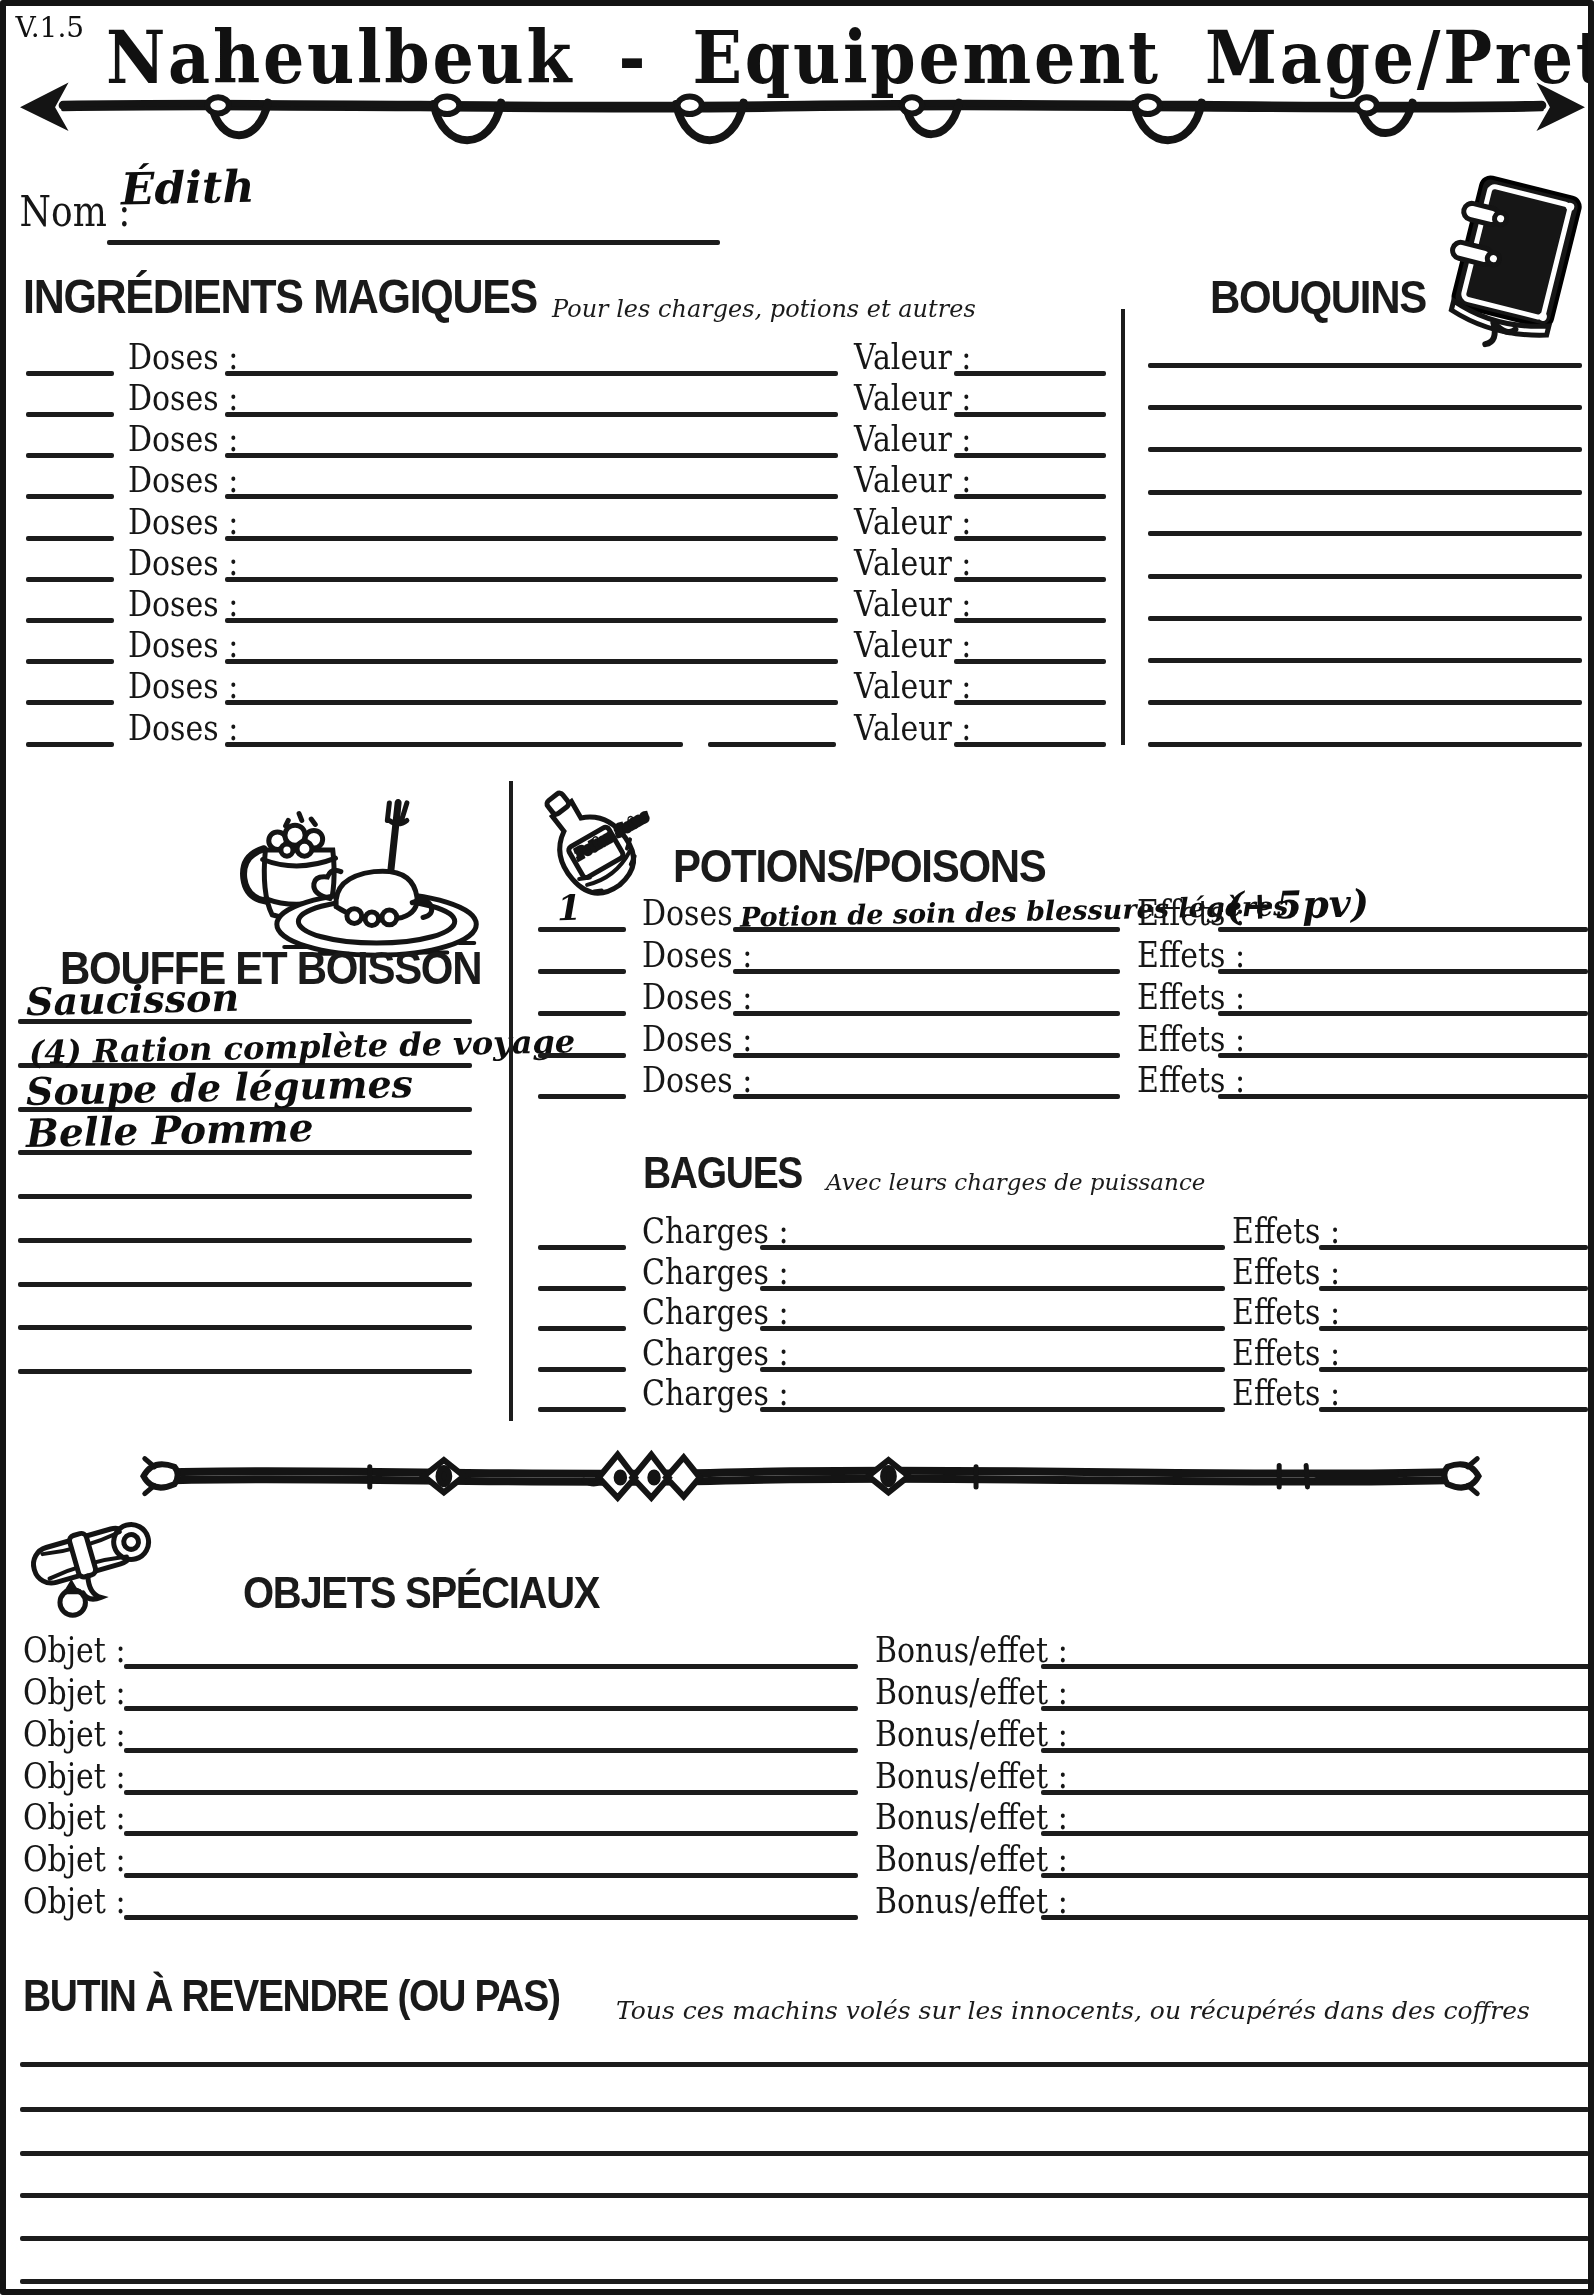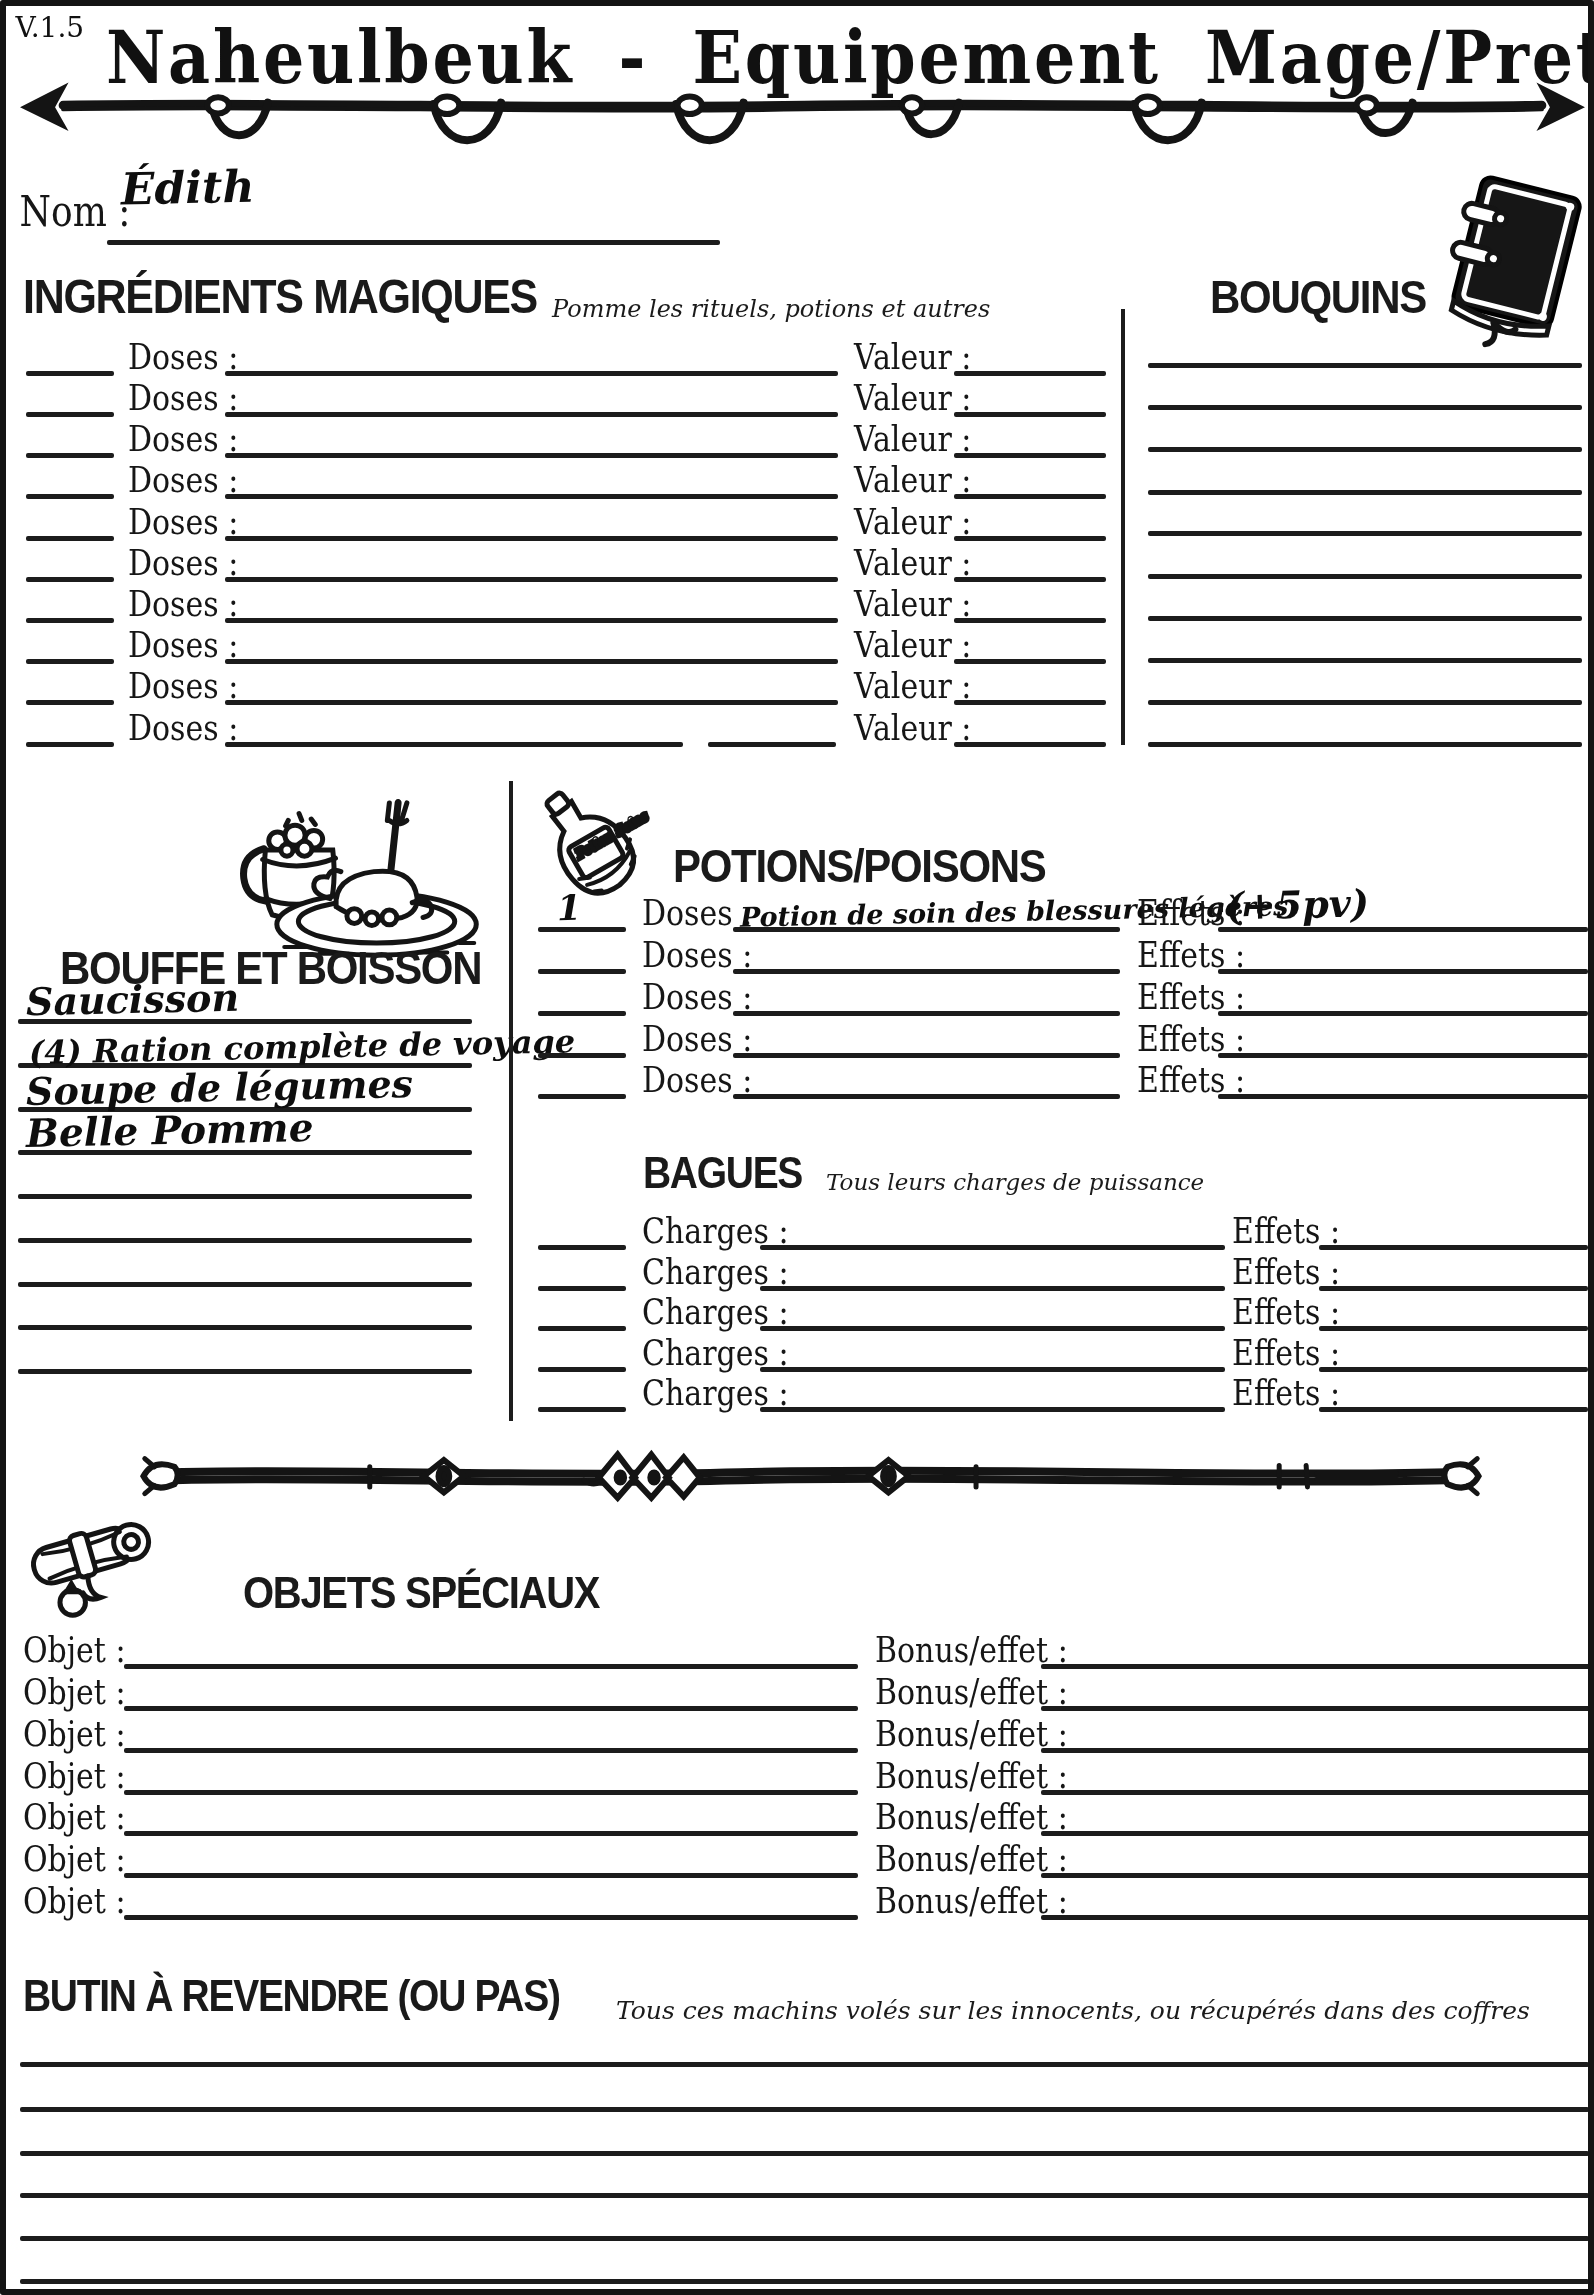--- a/index.html
+++ b/index.html
@@ -72,21 +72,21 @@
       <path d="M40 205 q 70 26 146 2 l0 14 q -76 22 -146 -2 z" fill="#ffffff" stroke="#141414" stroke-width="5"></path>
       <rect x="22" y="58" width="54" height="24" rx="12" fill="#ffffff" stroke="#141414" stroke-width="5"></rect>
       <rect x="20" y="118" width="60" height="24" rx="12" fill="#ffffff" stroke="#141414" stroke-width="5"></rect>
       <circle cx="78" cy="70" r="9" fill="#fff" stroke="#141414" stroke-width="5"></circle>
       <circle cx="82" cy="130" r="9" fill="#fff" stroke="#141414" stroke-width="5"></circle>
       <path d="M105 222 q 14 26 -4 34 M105 222 q 26 16 34 2" fill="none" stroke="#141414" stroke-width="6" stroke-linecap="round"></path>
     </g>
   </svg>
 
   <div class="heading" style="left:17px;top:267px;font-size:43px">INGRÉDIENTS MAGIQUES</div>
-  <div class="subtitle" style="left:546px;top:291px;font-size:24px">Pomme les rituels, potions et autres</div>
+  <div class="subtitle" style="left:546px;top:291px;font-size:24px">Pour les charges, potions et autres</div>
 
   <div class="row" style="left:20px;top:328px;width:1084px;height:42px">
     <span class="rline" style="left:0;width:88px"></span>
     <span class="hand" style="left:20px;bottom:5.4px;font-size:32px"></span>
     <span class="lbl" style="left:102px">Doses :</span>
     <span class="rline" style="left:199px;width:613px"></span>
     <span class="hand" style="left:216px;bottom:5.4px;font-size:30px"></span>
     <span class="lbl" style="left:828px">Valeur :</span>
     <span class="rline" style="left:928px;width:152px"></span>
   </div>
@@ -299,21 +299,21 @@
   <div class="row" style="left:532px;top:1051px;width:1051px;height:42px">
     <span class="rline" style="left:0;width:88px"></span>
     <span class="lbl" style="left:104px">Doses :</span>
     <span class="rline" style="left:195px;width:387px"></span>
     <span class="hand" style="left:202px;bottom:6.7px;font-size:27px"></span>
     <span class="lbl" style="left:599px">Effets :</span>
     <span class="rline" style="left:680px;width:370px"></span>
   </div>
 
   <div class="heading" style="left:637px;top:1145px;font-size:39px">BAGUES</div>
-  <div class="subtitle" style="left:820px;top:1165px;font-size:23px">Tous leurs charges de puissance</div>
+  <div class="subtitle" style="left:820px;top:1165px;font-size:23px">Avec leurs charges de puissance</div>
 
   <div class="row" style="left:532px;top:1202px;width:1051px;height:42px">
     <span class="rline" style="left:0;width:88px"></span>
     <span class="lbl" style="left:104px">Charges :</span>
     <span class="rline" style="left:222px;width:465px"></span>
     <span class="lbl" style="left:694px">Effets :</span>
     <span class="rline" style="left:781px;width:269px"></span>
   </div>
   <div class="row" style="left:532px;top:1243px;width:1051px;height:42px">
     <span class="rline" style="left:0;width:88px"></span>

